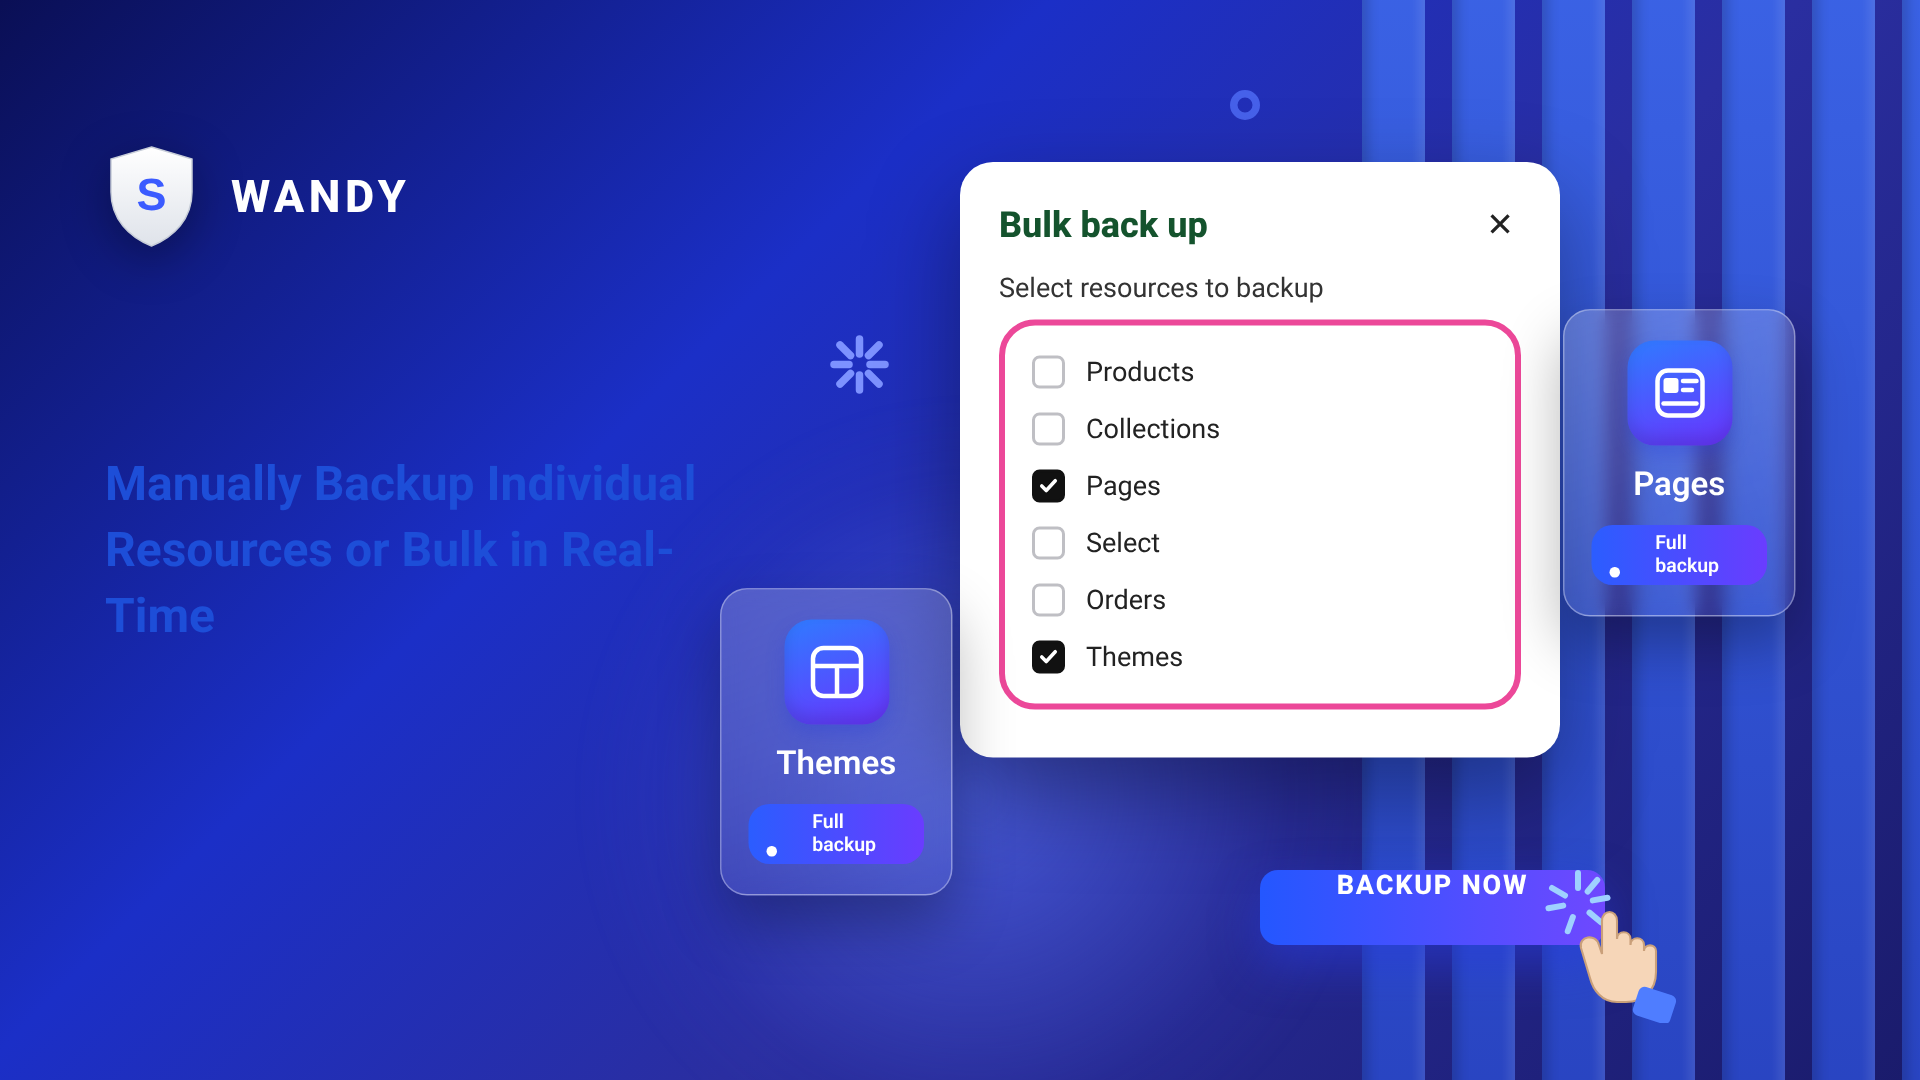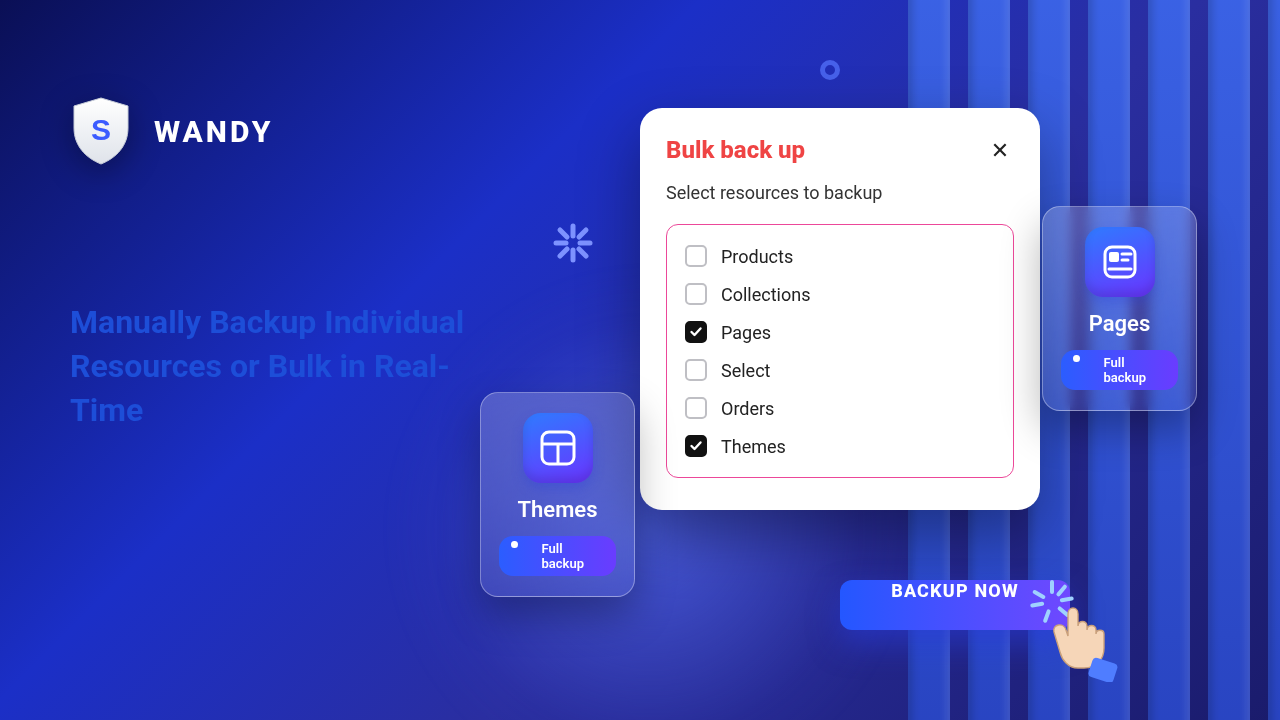--- a/index.html
+++ b/index.html
@@ -43,24 +43,24 @@
     filter: blur(2px);
   }
 
   
   .modal {
     position:absolute; left:640px; top:108px; width:400px;
     background:#fff; border-radius:22px; padding:28px 26px 32px 26px;
     box-shadow: 0 24px 60px rgba(0,0,0,.35);
   }
   .modal-head { display:flex; align-items:center; justify-content:space-between; margin-bottom:18px;}
-  .modal-title { font-size:24px; font-weight:800; color:#ef4444; }
+  .modal-title { font-size:24px; font-weight:800; color:#14532d; }
   .close { width:28px; height:28px; display:flex; align-items:center; justify-content:center; font-size:22px; color:#222; cursor:pointer; }
-  .modal-sub { font-size:18px; color:#333; margin-bottom:21px; }
-  .list-box { border:1px solid #ec4899; border-radius:12px; padding:12px 14px; }
+  .modal-sub { font-size:18px; color:#333; margin-bottom:10px; }
+  .list-box { border:4px solid #ec4899; border-radius:24px; padding:12px 14px; }
   .row { display:flex; align-items:center; gap:14px; padding:8px 4px; font-size:18px; color:#222; }
   .cb {
     width:22px; height:22px; border:2px solid #bfbfc4; border-radius:5px; display:flex; align-items:center; justify-content:center;
     background:#fff; flex-shrink:0;
   }
   .cb.checked { background:#111; border-color:#111; }
   .cb.checked svg { stroke:#fff; }
 
   
   .btn {
@@ -86,21 +86,21 @@
   .glass.themes { left:480px; top:392px; width:155px; }
   .glass.pages  { left:1042px; top:206px; width:155px; }
   .glass .tile {
     width:70px; height:70px; border-radius:18px;
     background: linear-gradient(160deg,#2f7bff,#6a34ff);
     display:flex; align-items:center; justify-content:center;
     box-shadow: inset 0 -6px 10px rgba(0,0,0,.12), 0 6px 12px rgba(40,60,220,.3);
   }
   .glass .title { font-size:22px; font-weight:600; }
   .pill {
-    display:flex; align-items:flex-start; gap:24px;
+    display:flex; align-items:flex-end; gap:24px;
     padding:5px 12px; border-radius:14px;
     background: linear-gradient(90deg,#2b5dff,#6a3cff);
     font-size:13px; font-weight:600;
   }
   .pill .dot { width:7px; height:7px; border-radius:50%; background:#fff; }
 
   
   .flake { position:absolute; left:552px; top:222px; width:42px; height:42px; color:#8ea0ff; }
   .ring  { position:absolute; left:820px; top:60px; width:20px; height:20px; border:5px solid #5776ff; border-radius:50%; opacity:.7;}
 

